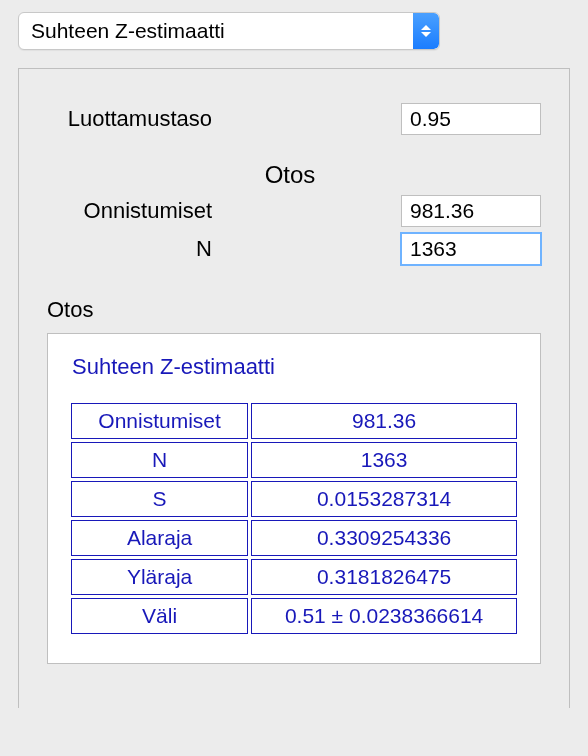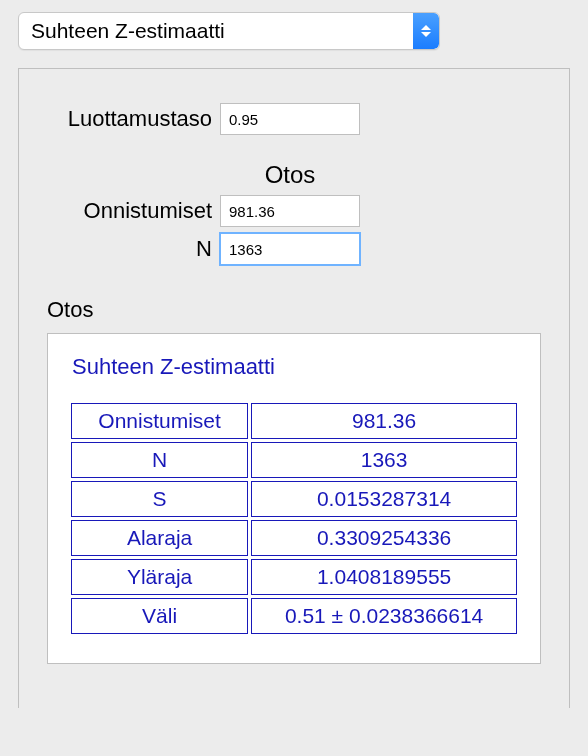--- a/index.html
+++ b/index.html
@@ -57,31 +57,32 @@
     padding: 34px 28px 24px 28px;
     background: #ececec;
     min-height: 640px;
     box-sizing: border-box;
   }
 
   .field-row {
     display: flex;
     align-items: center;
     margin-bottom: 8px;
+    justify-content: space-between;
   }
   .field-label {
     width: 165px;
     text-align: right;
     font-size: 22px;
     padding-right: 8px;
   }
   .field-input {
     width: 140px;
     height: 32px;
-    font-size: 15px;
+    font-size: 21px;
     padding: 2px 8px;
     border: 1px solid #bfbfbf;
     background: #fff;
     box-sizing: border-box;
   }
   .field-input.focused {
     outline: 2px solid #6fb3ff;
     outline-offset: -1px;
   }
   .col-header {
@@ -175,21 +176,21 @@
           <tr>
               <td class="k">S</td>
               <td>0.0153287314</td>
             </tr>
           <tr>
               <td class="k">Alaraja</td>
               <td>0.3309254336</td>
             </tr>
           <tr>
               <td class="k">Yläraja</td>
-              <td>1.0408189555</td>
+              <td>0.3181826475</td>
             </tr>
           <tr>
               <td class="k">Väli</td>
               <td>0.51 ± 0.0238366614</td>
             </tr>
         </tbody>
       </table>
     </div>
 
   </div>

